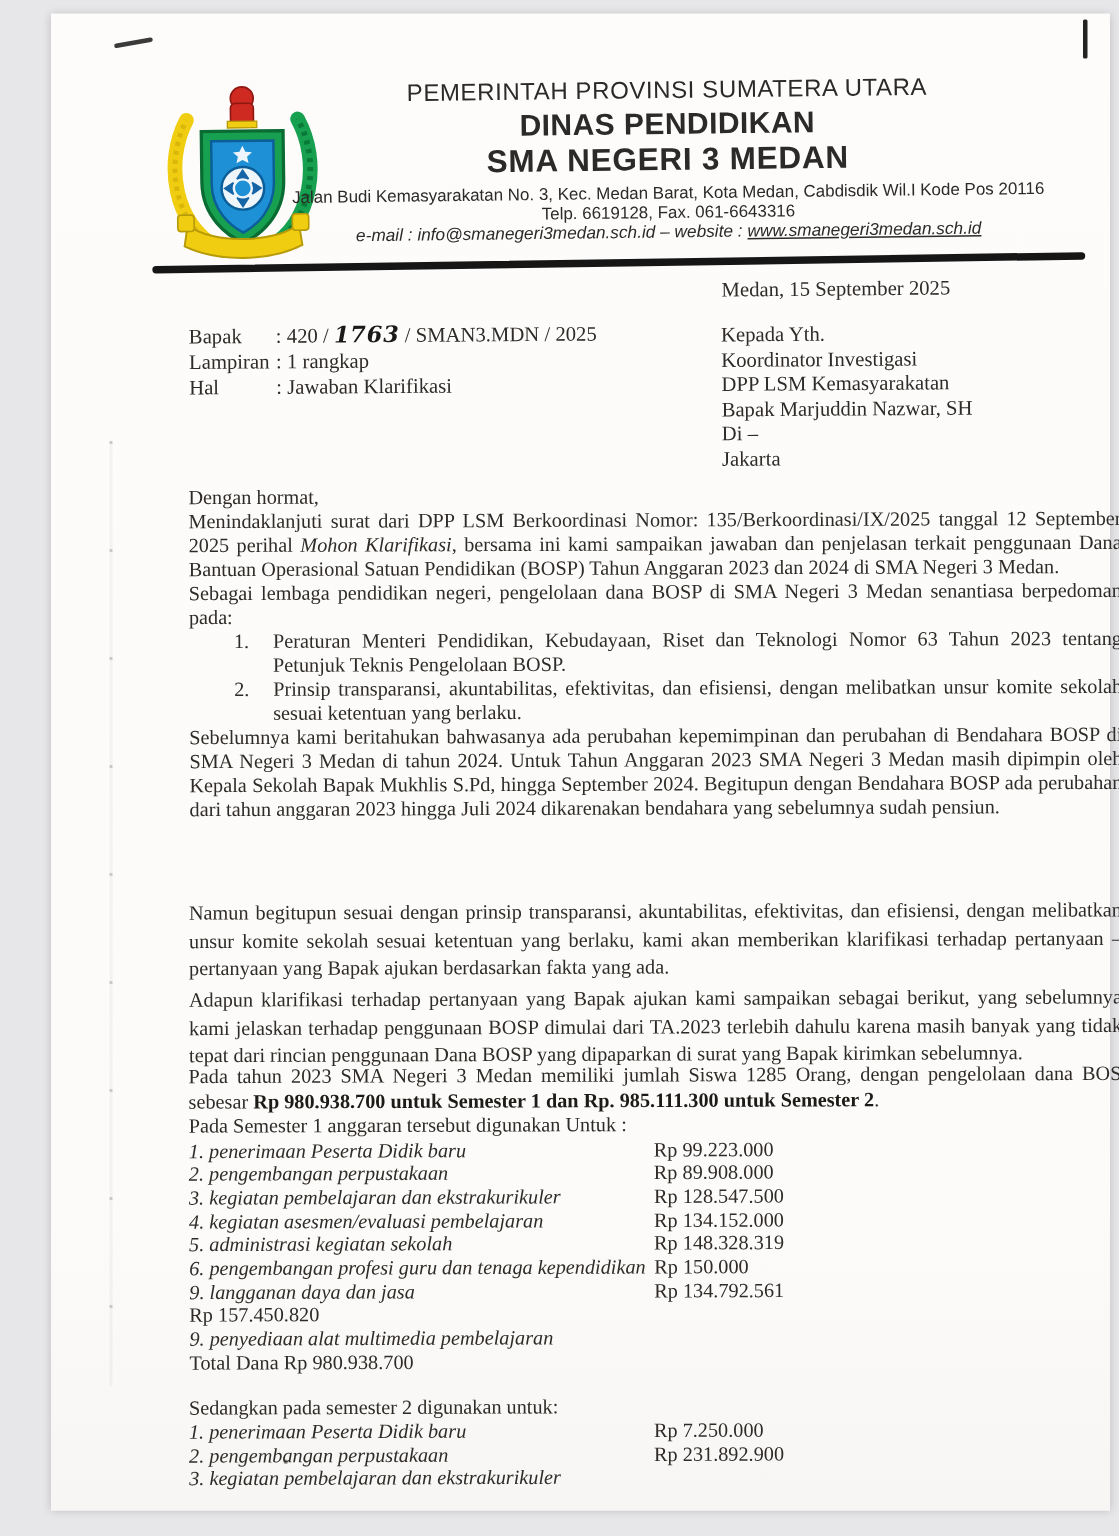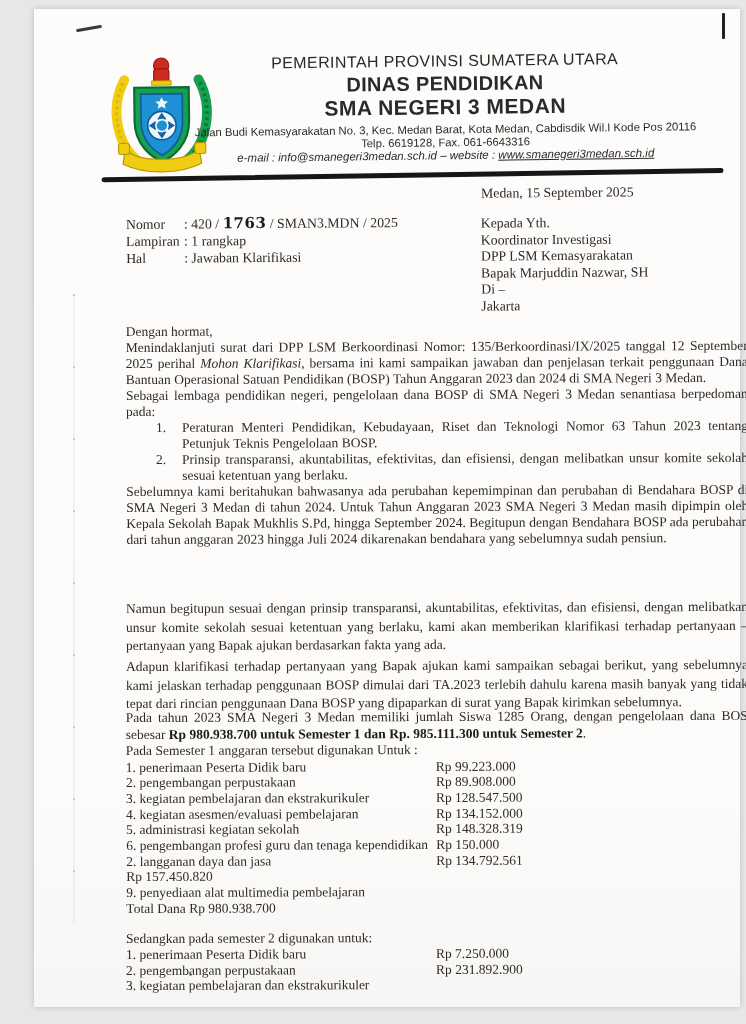--- a/index.html
+++ b/index.html
@@ -33,35 +33,35 @@
   .lh-telp{font-size:11.3px;margin-top:1px;}
   .lh-mail{font-size:11.5px;font-style:italic;margin-top:1px;}
   .lh-mail .site{text-decoration:underline;}
   .lh-rule{position:absolute;left:66px;top:122px;width:622px;height:5px;background:#161616;
     border-radius:3px;transform:rotate(-0.15deg);}
   
   .dateline{position:absolute;left:447px;top:176px;font-size:13.8px;transform:rotate(-0.5deg);}
   .meta{position:absolute;left:92px;top:206px;font-size:13.8px;line-height:17px;transform:rotate(-0.4deg);}
   .meta-row{display:flex;}
   .meta-label{width:58px;flex:none;}
-  .hand{font-family:"DejaVu Serif", serif;font-weight:bold;font-size:15px;letter-spacing:.5px;color:#1c1a18;}
+  .hand{font-family:"DejaVu Serif", serif;font-weight:bold;font-style:italic;font-size:15px;letter-spacing:.5px;color:#1c1a18;}
   .recipient{position:absolute;left:447px;top:206px;font-size:13.8px;line-height:16.5px;transform:rotate(-0.4deg);}
   
   .sec{position:absolute;left:92px;width:622px;font-size:13.5px;transform:rotate(-0.2deg);}
   .sec1{top:314px;line-height:16px;}
   .sec2{top:590px;line-height:18.5px;}
   .sec3{top:648px;line-height:18.5px;}
   .sec4{top:700px;line-height:16.5px;}
   .sec5{top:921px;line-height:15.8px;}
   .p{text-align:justify;margin:0;}
   .reg-row{display:flex;text-align:justify;}
   .reg-num{flex:none;width:26px;margin-left:30px;}
   .reg-text{flex:1;}
   .amount-row{display:flex;}
-  .amount-row .lbl{flex:none;width:310px;}
+  .amount-row .lbl{flex:none;width:310px;font-style:italic;}
   .amount-row .amt{flex:1;}
   .list{line-height:15.7px;}
   b{color:#1d1b18;}
   .it{font-style:italic;}
 </style>
 </head>
 <body>
 
 <div class="paper">
 
@@ -110,21 +110,21 @@
       <div class="lh-telp">Telp. 6619128, Fax. 061-6643316</div>
       <div class="lh-mail"><span>e-mail : info@smanegeri3medan.sch.id – website : </span><span class="site">www.smanegeri3medan.sch.id</span></div>
     </div>
     <div class="lh-rule"></div>
   </div>
 
   <div class="dateline">Medan, 15 September 2025</div>
 
   <div class="meta">
     <div class="meta-row">
-      <span class="meta-label">Nomor</span>
+      <span class="meta-label">Bapak</span>
       <span><span>: 420 / </span><span class="hand">1763</span><span> / SMAN3.MDN / 2025</span></span>
     </div>
     <div class="meta-row">
       <span class="meta-label">Lampiran</span>
       <span>: 1 rangkap</span>
     </div>
     <div class="meta-row">
       <span class="meta-label">Hal</span>
       <span>: Jawaban Klarifikasi</span>
     </div>
@@ -184,21 +184,21 @@
         </div>
       <div class="amount-row">
           <span class="lbl">5. administrasi kegiatan sekolah</span>
           <span class="amt">Rp  148.328.319</span>
         </div>
       <div class="amount-row">
           <span class="lbl">6. pengembangan profesi guru dan tenaga kependidikan</span>
           <span class="amt">Rp 150.000</span>
         </div>
       <div class="amount-row">
-          <span class="lbl">2. langganan daya dan jasa</span>
+          <span class="lbl">9. langganan daya dan jasa</span>
           <span class="amt">Rp 134.792.561</span>
         </div>
       <div class="amount-row">
           <span class="amt">Rp 157.450.820</span>
         </div>
       <div class="amount-row">
           <span class="lbl">9. penyediaan alat multimedia pembelajaran</span>
         </div>
       <div>Total Dana Rp 980.938.700</div>
     </div>

